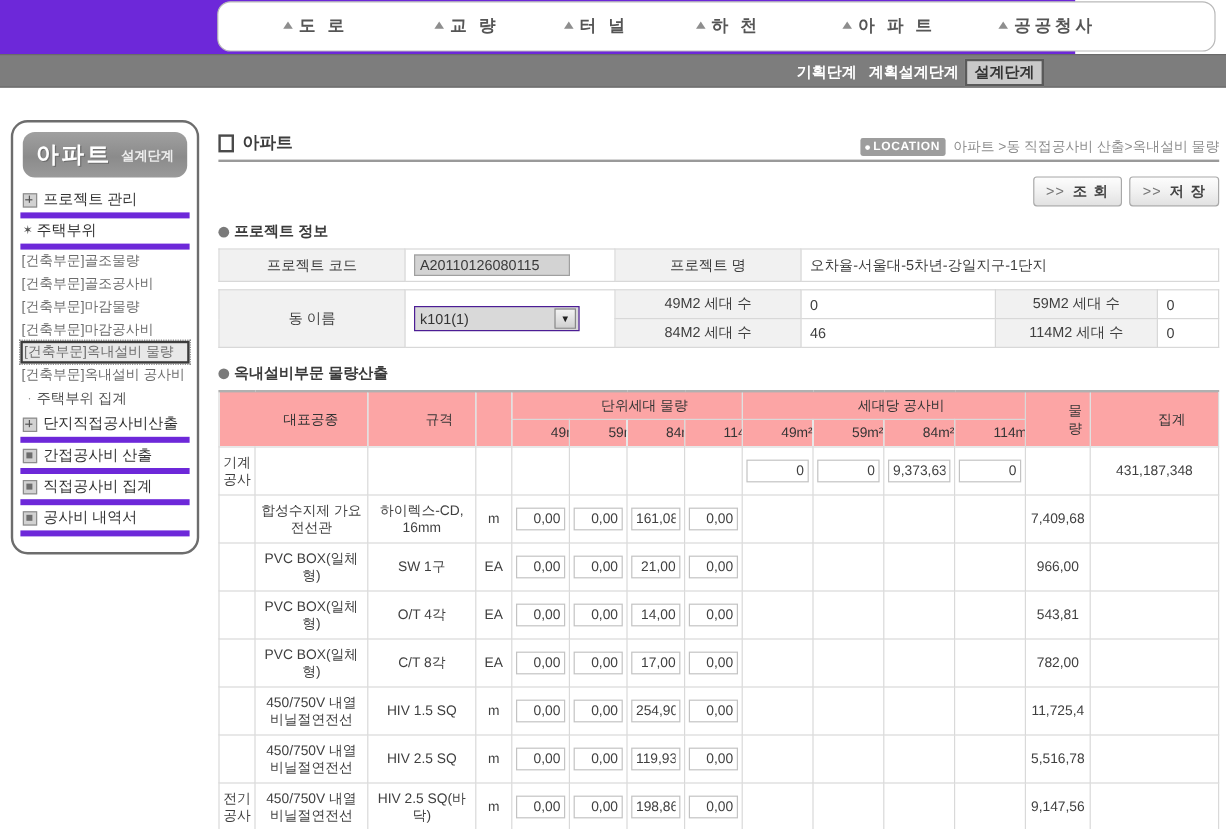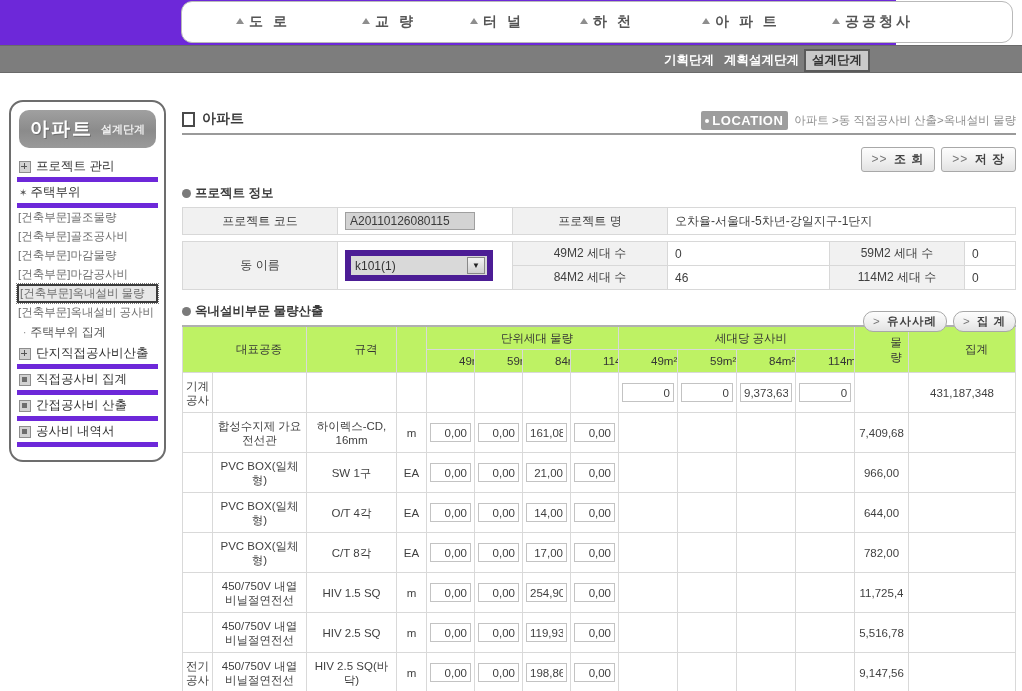--- a/index.html
+++ b/index.html
@@ -236,21 +236,21 @@
     position: absolute;
     right: 0; bottom: 3px;
     display: flex;
     align-items: center;
     font-size: 11.5px;
     color: #8d8d8d;
   }
   .loc-badge {
     background: #9d9d9d;
     color: #ffffff;
-    font-size: 13px;
+    font-size: 10px;
     font-weight: bold;
     letter-spacing: 0.5px;
     padding: 2px 5px 2px 4px;
     margin-right: 6px;
     border-radius: 2px;
     display: flex;
     align-items: center;
   }
   .loc-badge .bdot {
     width: 4px; height: 4px;
@@ -341,21 +341,21 @@
     padding: 1px 7px;
     color: #3f3f3f;
   }
   .tbl-dong td.lbl {
     background: #f1f1f1;
     text-align: center;
   }
   .sel {
     width: 132px;
     background: #d9d9d9;
-    border: 6px solid #4c1d95;
+    border: 1px solid #4c1d95;
     font-size: 12px;
     color: #333;
     font-family: inherit;
     padding: 1px 2px;
     position: relative;
     display: inline-flex;
     justify-content: space-between;
     align-items: center;
     cursor: pointer;
   }
@@ -382,21 +382,21 @@
     border: 1px solid #d9d9d9;
     font-size: 11.5px;
     color: #3f3f3f;
     font-weight: normal;
     padding: 1px 3px;
     text-align: center;
     vertical-align: middle;
     overflow: hidden;
   }
   .tbl-data th {
-    background: #bef264;
+    background: #fca5a5;
     color: #343434;
     height: 20px;
     padding-left: 32px;
   }
   .tbl-data td { height: 37px; background: #ffffff; }
   .tbl-data td.grp {
     background: #ffffff;
     font-size: 11.5px;
     line-height: 14px;
   }
@@ -492,25 +492,25 @@
         <div class="sb-item subdot">
           <span class="dot-mark">·</span>
           <span>주택부위 집계</span>
         </div>
         <div class="sb-item">
           <span class="box-icon plus"></span>
           <span>단지직접공사비산출</span>
         </div>
         <div class="sb-item">
           <span class="box-icon dot"></span>
-          <span>직접공사비 집계</span>
+          <span>간접공사비 산출</span>
         </div>
         <div class="sb-item">
           <span class="box-icon dot"></span>
-          <span>간접공사비 산출</span>
+          <span>직접공사비 집계</span>
         </div>
         <div class="sb-item">
           <span class="box-icon dot"></span>
           <span>공사비 내역서</span>
         </div>
       </div>
   </div>
 
   <div class="main">
 
@@ -578,30 +578,20 @@
         <td class="lbl">114M2 세대 수</td>
         <td>0</td>
       </tr>
     </tbody>
       </table>
 
     <div style="position:relative;">
       <div class="section-title">
         <span class="ball"></span>
         <span>옥내설비부문 물량산출</span>
-      </div>
-      <div style="position:absolute; right:0; top:8px; display:flex; gap:6px;">
-        <button class="btn pill">
-          <span class="arrows">&gt;</span>
-          <span>유사사례</span>
-        </button>
-        <button class="btn pill">
-          <span class="arrows">&gt;</span>
-          <span>집 계</span>
-        </button>
       </div>
     </div>
 
     <table class="tbl-data">
       <colgroup>
         <col style="width:30px">
           <col style="width:94px">
           <col style="width:90px">
           <col style="width:30px">
         <col style="width:48px">
@@ -694,21 +684,21 @@
             <td class="wrap2">O/T 4각</td>
             <td>EA</td>
             <td><input class="cellinp" value="0,00" style=""></td>
             <td><input class="cellinp" value="0,00" style=""></td>
             <td><input class="cellinp" value="14,00" style=""></td>
             <td><input class="cellinp" value="0,00" style=""></td>
             <td></td>
             <td></td>
             <td></td>
             <td></td>
-            <td class="numtxt">644,00</td>
+            <td class="numtxt">543,81</td>
             <td class="numtxt"></td>
           </tr>
           <tr>
             <td class="grp"></td>
             <td class="wrap2">PVC BOX(일체형)</td>
             <td class="wrap2">C/T 8각</td>
             <td>EA</td>
             <td><input class="cellinp" value="0,00" style=""></td>
             <td><input class="cellinp" value="0,00" style=""></td>
             <td><input class="cellinp" value="17,00" style=""></td>

